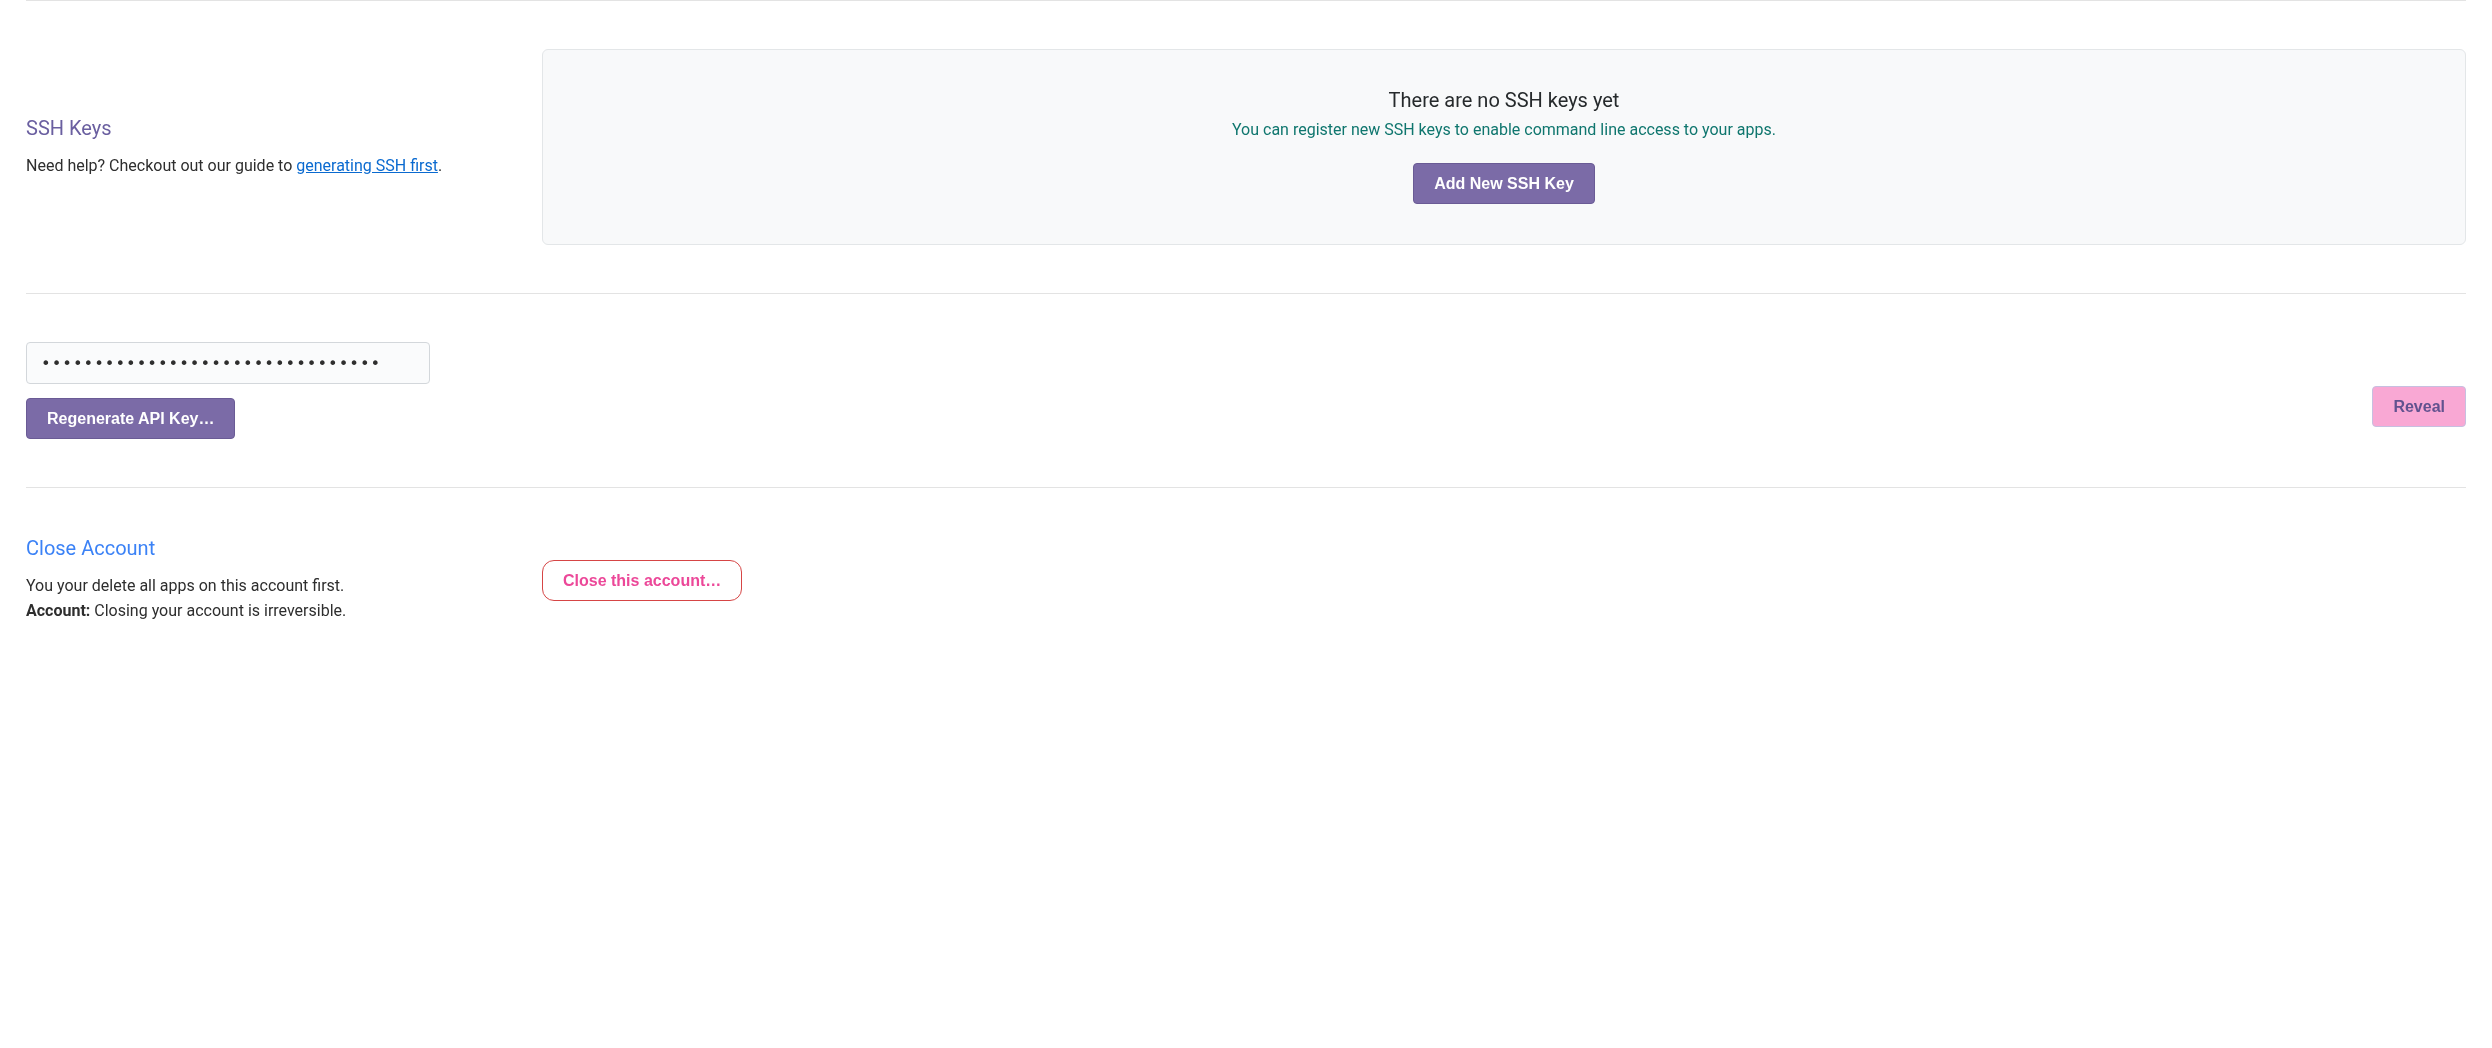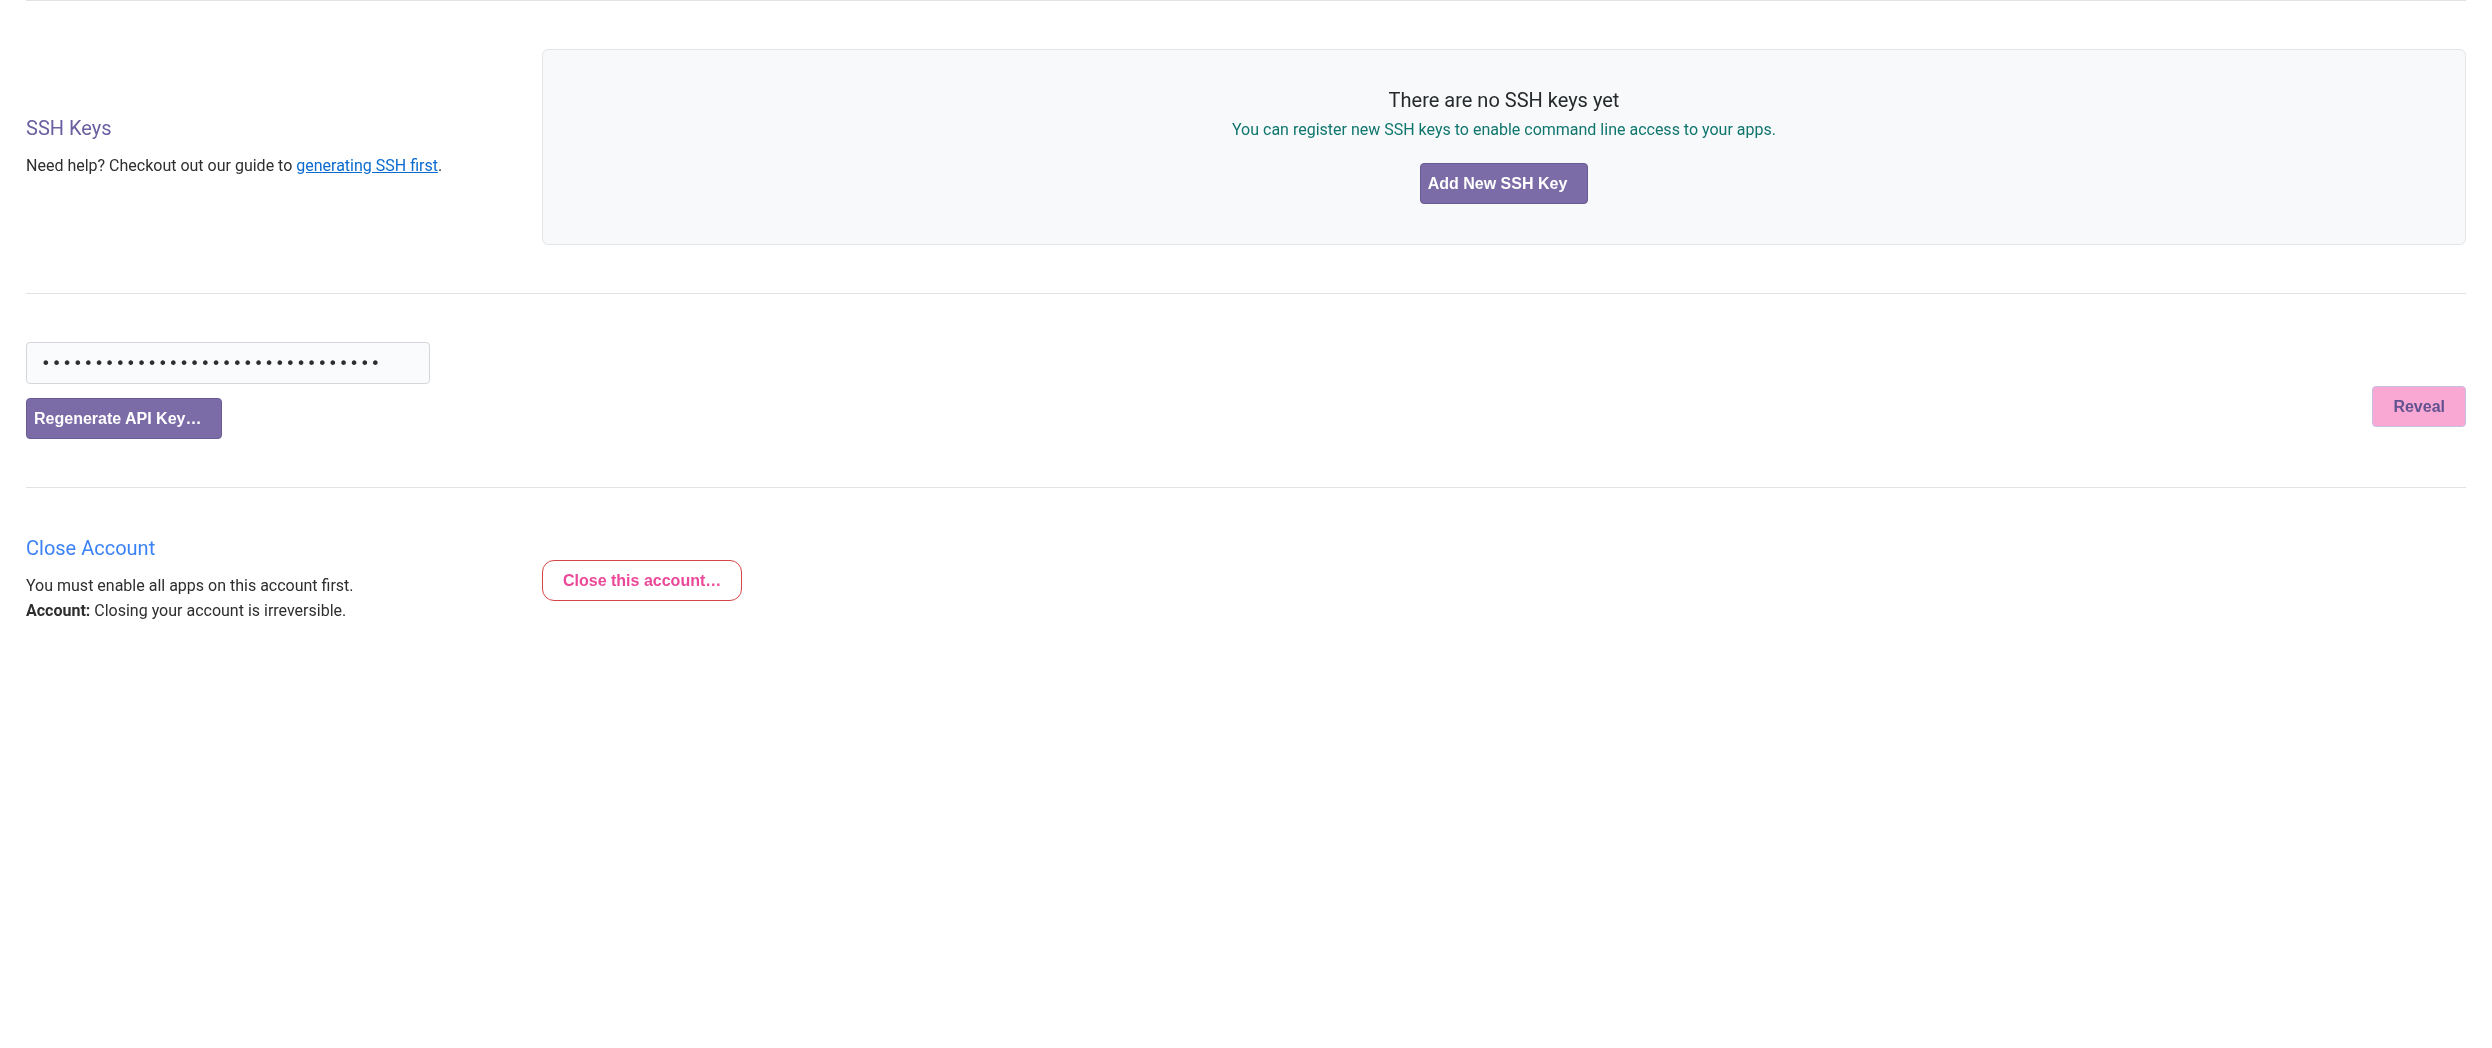--- a/index.html
+++ b/index.html
@@ -79,21 +79,20 @@
       padding: 10px 20px;
       border-radius: 4px;
       cursor: pointer;
       border: 1px solid transparent;
       line-height: 1.2;
     }
     .btn-primary {
       background: #7b6ba7;
       color: #ffffff;
       border-color: #6a5b95;
-      padding-left: 7px;
     }
     .btn-outline {
       background: #f9a8d4;
       color: #62528f;
       border-color: #c7bfe0;
       margin-top: 44px;
     }
     .btn-danger-outline {
       background: #ffffff;
       color: #ec4899;
@@ -173,21 +172,21 @@
       <button class="btn btn-outline">Reveal</button>
     </div>
   </div>
 </div>
 
 <hr class="divider">
 
 <div class="section close-section">
   <div class="section-left">
     <h2 class="section-title danger">Close Account</h2>
-    <p class="warning-text">You must enable all apps on this account first.</p>
+    <p class="warning-text">You your delete all apps on this account first.</p>
     <p class="warning-text">
       <b>Account:</b><span> Closing your account is irreversible.</span>
     </p>
   </div>
   <div class="section-right">
     <button class="btn btn-danger-outline">Close this account…</button>
   </div>
 </div>
 
 </body></html>

